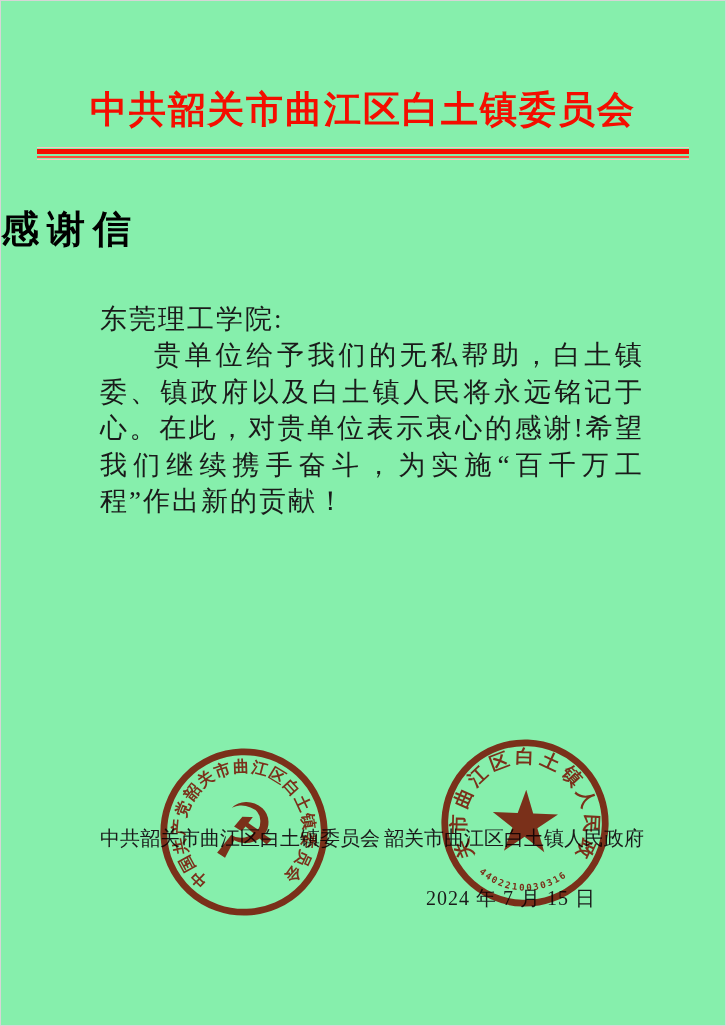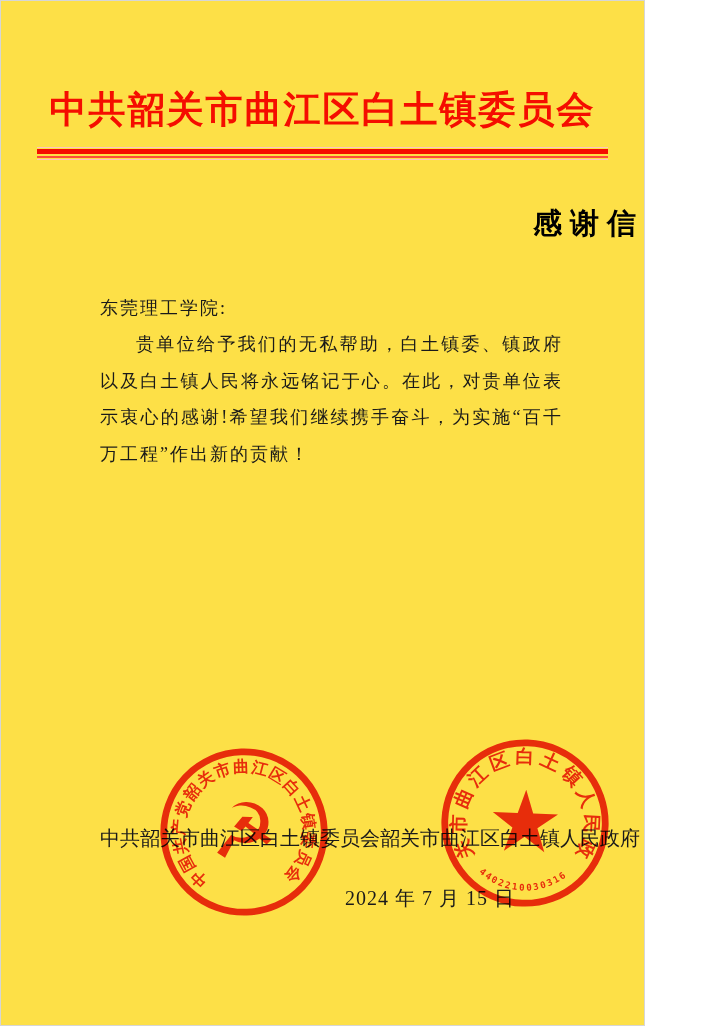--- a/index.html
+++ b/index.html
@@ -1,19 +1,19 @@
 <!DOCTYPE html>
 <html style="--accent_red: #f50d00; --seal_red: #e8281a;"><head>
 <meta charset="utf-8">
 <style>
   html,body{margin:0;padding:0;background:#fff;}
   .page{
     position:relative;
-    width:645px;height:1026px;
-    background:#fde047;
+    width:726px;height:1026px;
+    background:#86efac;
     border:1px solid #d6d6d6;
     box-sizing:border-box;
     overflow:hidden;
     font-family:"Liberation Serif", serif;
     color:#1a1a1a;
   }
   .letterhead{
     margin-top:84px;
     text-align:center;
     font-size:37px;
@@ -22,29 +22,29 @@
     color:var(--accent_red,#f50d00);
     font-family:"Liberation Serif", serif;
   }
   .rule{margin:12px 36px 0 36px;}
   .rule-top{height:1px;background:#ffc4c0;}
   .rule-thick{height:5px;background:var(--accent_red,#f50d00);margin-top:1px;}
   .rule-thin{height:2px;background:#ff4a3a;margin-top:2px;}
   .rule-bottom{height:1px;background:#ffc4c0;margin-top:1px;}
   .title{
     margin:44px 0 0 0;
-    text-align:right;
-    font-size:29px;
+    text-align:left;
+    font-size:38px;
     font-weight:bold;
     letter-spacing:8px;
     color:#000;
   }
   .body{
     margin:46px 81px 0 99px;
-    font-size:18px;
+    font-size:27px;
     line-height:36.4px;
     letter-spacing:2px;
     text-align:justify;
   }
   .body p{margin:0;}
   .para{text-indent:2em;}
   .sig-row{
     position:absolute;
     left:99px;right:81px;top:824px;
     display:flex;

